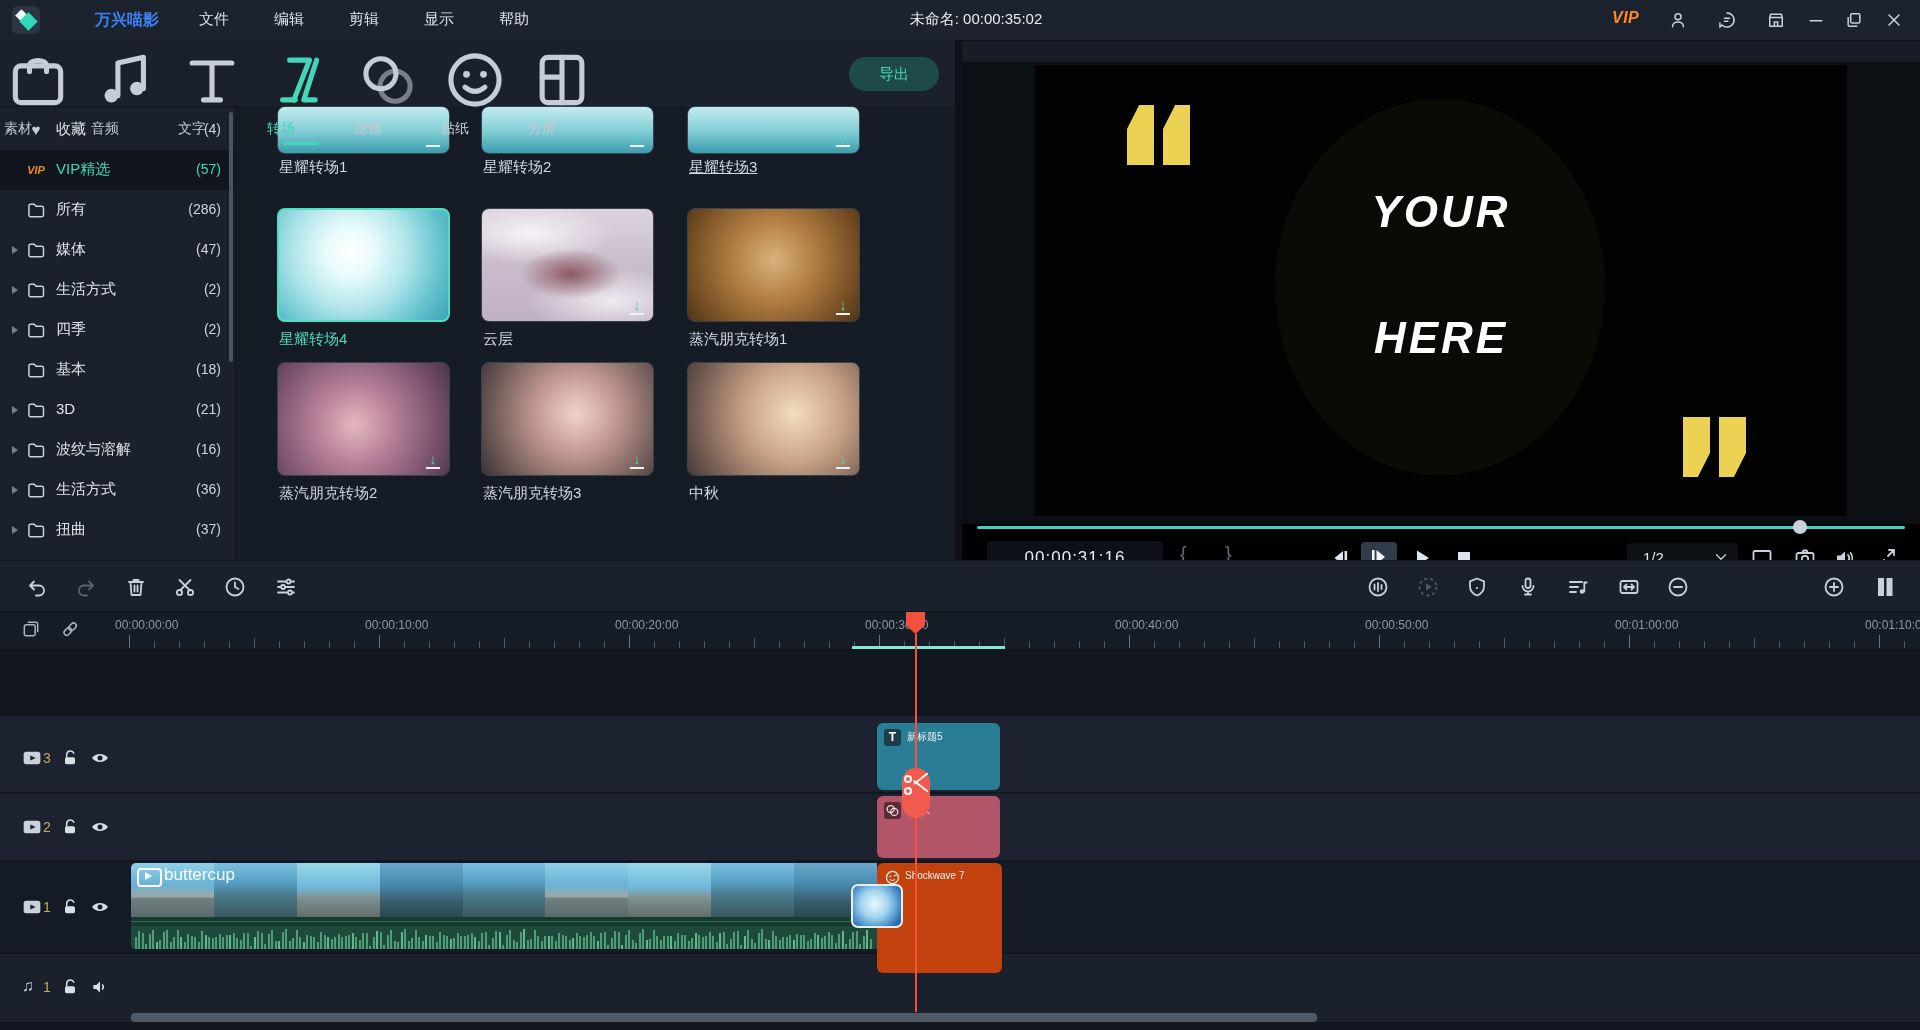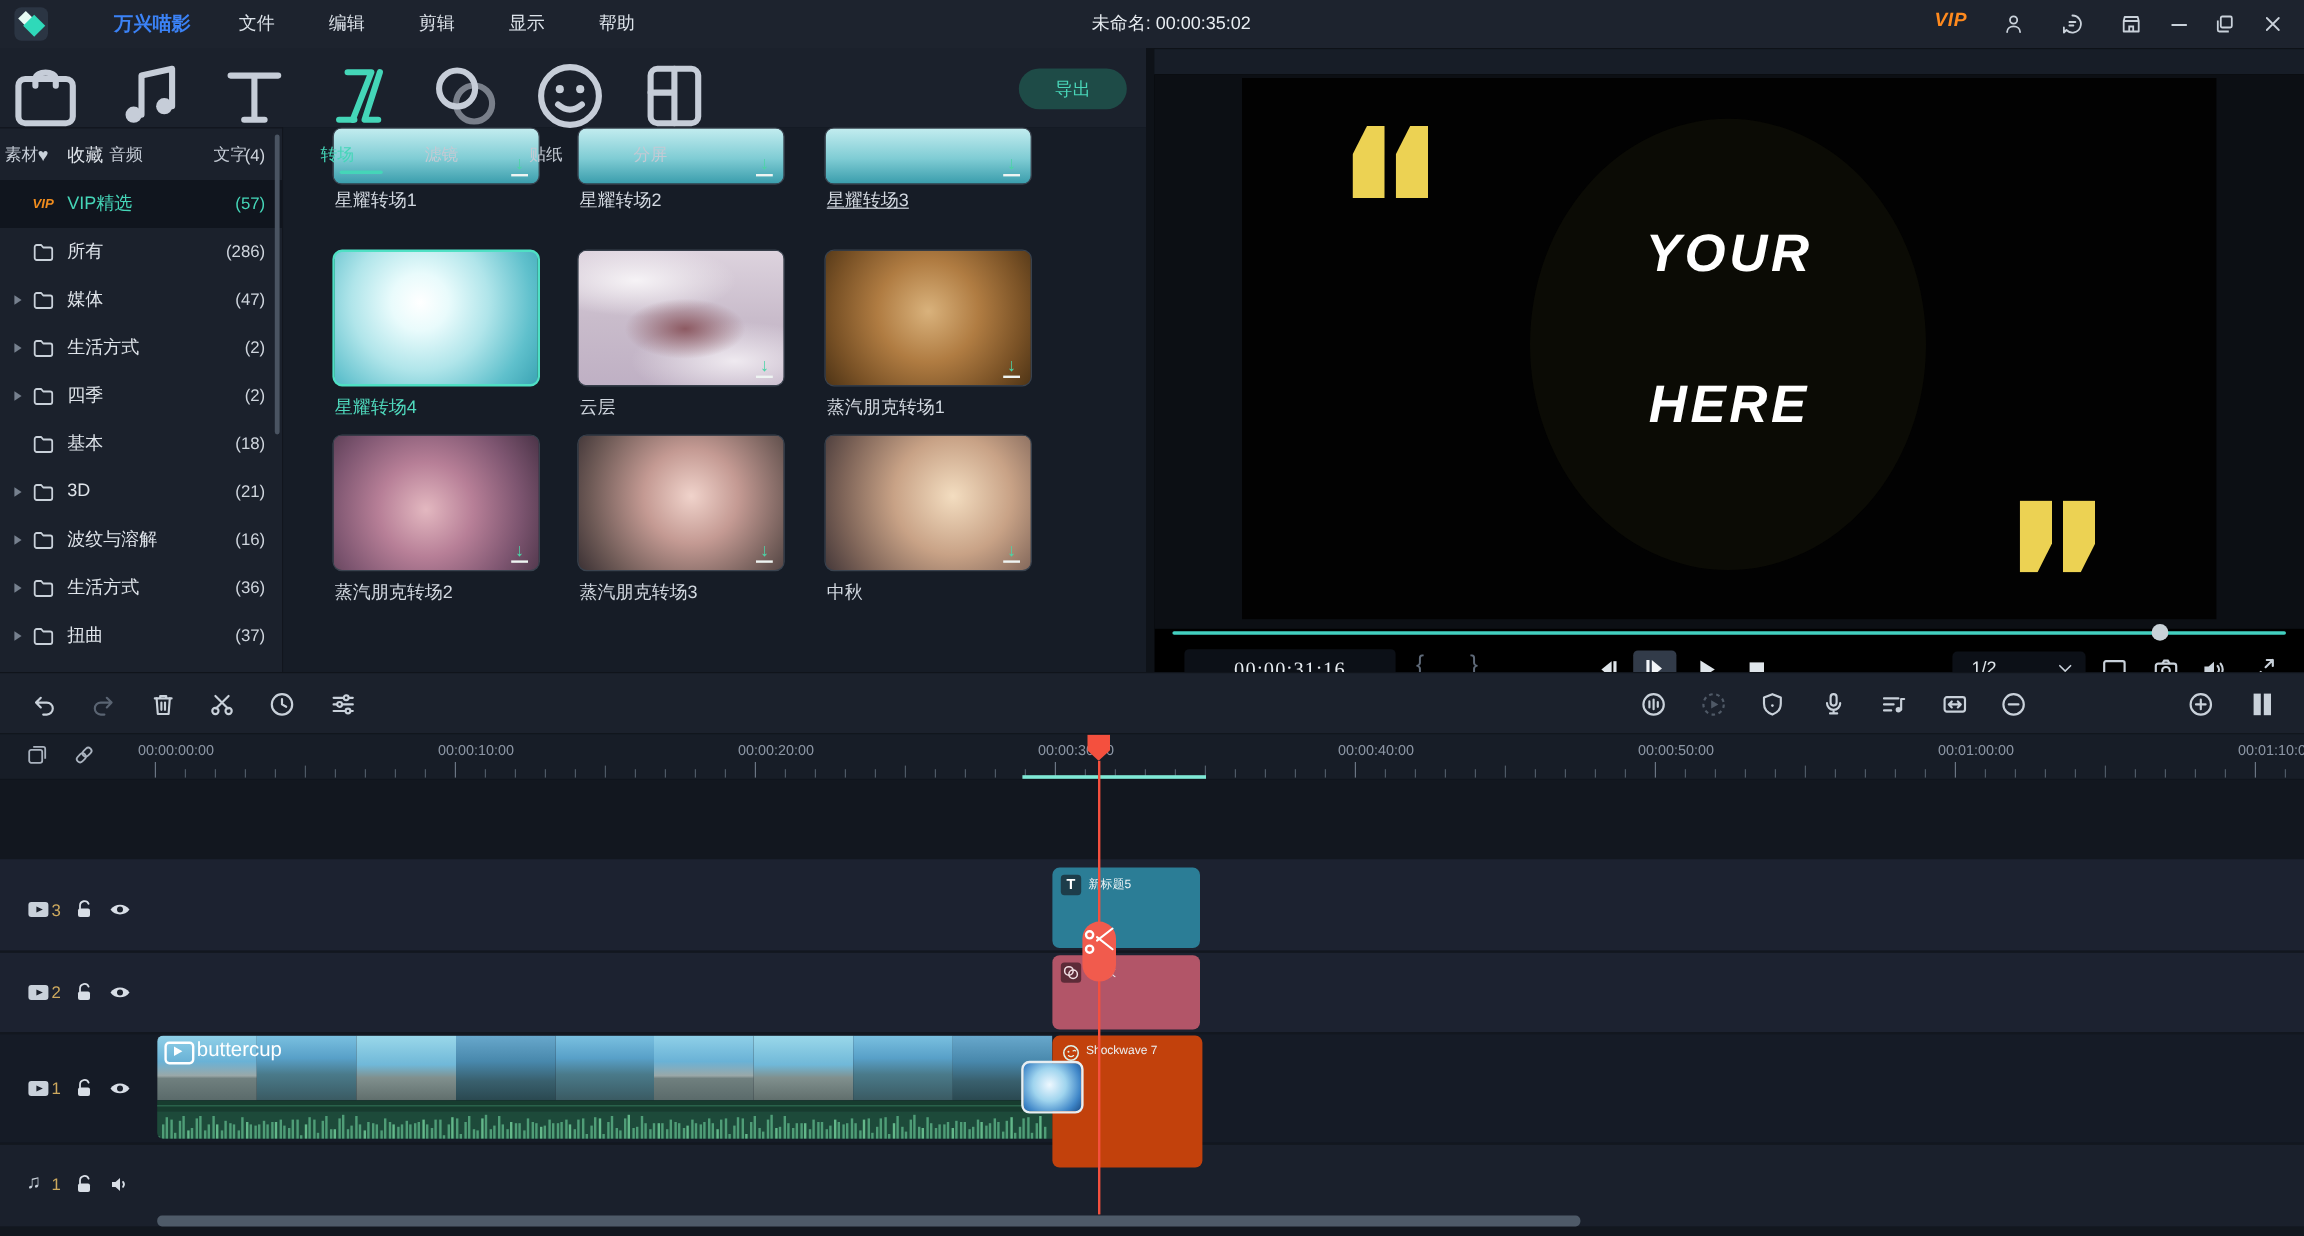--- a/index.html
+++ b/index.html
@@ -75,21 +75,21 @@
   .quote{position:absolute;display:flex;gap:9px;}
   .quote i{display:block;width:27px;height:60px;background:#ecd253;
            clip-path:polygon(0 100%,0 40%,45% 0,100% 0,100% 100%);}
   .quote.close{transform:rotate(180deg);}
   .hl{position:absolute;left:0;width:812px;text-align:center;color:#fff;}
   .hl1,.hl3{font-style:italic;font-weight:600;font-size:44px;letter-spacing:3px;}
   .hl2{font-weight:800;font-size:56px;letter-spacing:1px;}
   .prog-track{position:absolute;left:15px;top:464px;width:928px;height:3px;background:#43d0c0;border-radius:2px;}
   .prog-handle{position:absolute;left:831px;top:458px;width:14px;height:14px;border-radius:50%;background:#c9d2d8;cursor:pointer;}
   .tc-box{position:absolute;left:25px;top:479px;width:176px;height:33px;background:#0c1017;border-radius:4px;
-          color:#e8edf2;font-size:17px;letter-spacing:1px;text-align:center;line-height:33px;font-family:Liberation Serif, serif;}
+          color:#e8edf2;font-size:17px;letter-spacing:1px;text-align:center;line-height:33px;}
   .brace{position:absolute;top:481px;font-size:20px;color:#5f6a79;cursor:pointer;}
   .tr-ic{position:absolute;width:24px;height:24px;cursor:pointer;}
   .step-btn{position:absolute;left:399px;top:480px;width:36px;height:31px;background:#323b49;border-radius:4px;cursor:pointer;}
   .zoom-box{position:absolute;left:665px;top:481px;width:111px;height:30px;background:#0c1017;border-radius:4px;cursor:pointer;}
   .zoom-box .zv{position:absolute;left:16px;top:6px;font-size:15px;color:#dfe5ea;}
   .zoom-box .zc{position:absolute;right:8px;top:5px;width:18px;height:18px;}
   
   .tl-toolbar{position:absolute;left:0;top:560px;width:1920px;height:52px;background:#1b212c;
               border-top:1px solid #10141b;border-bottom:1px solid #10141b;box-sizing:border-box;}
   .tl-ic{position:absolute;width:24px;height:24px;cursor:pointer;}

